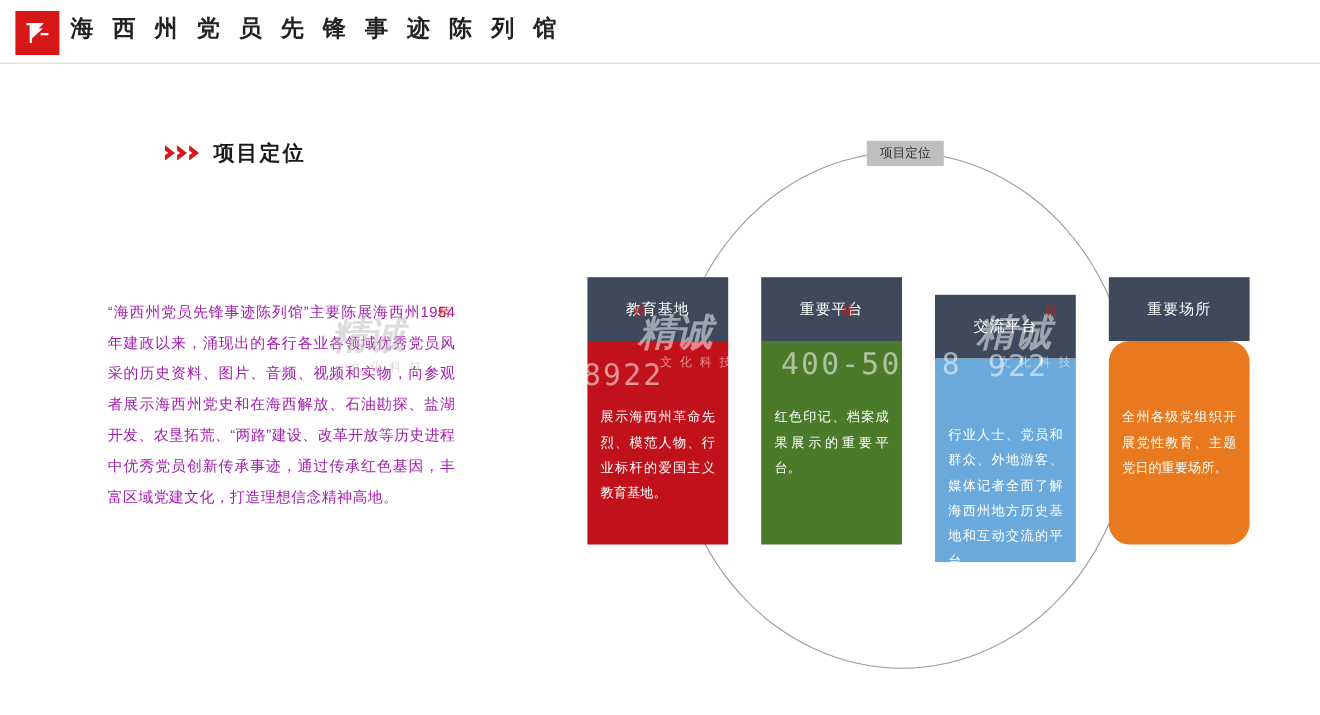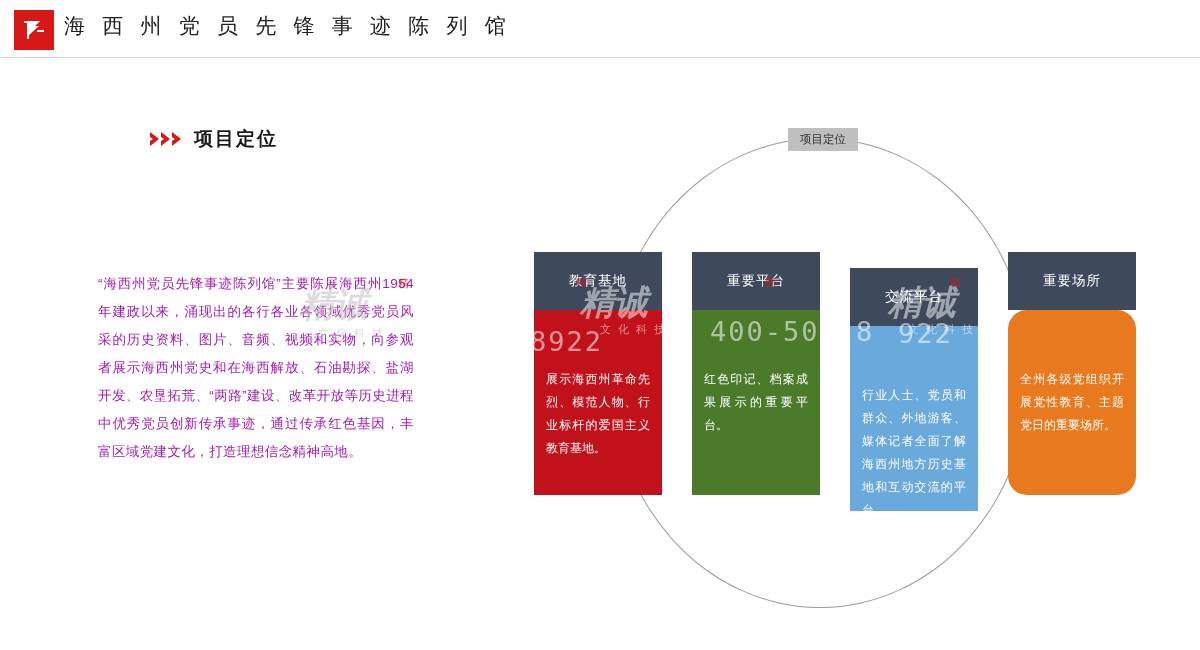--- a/index.html
+++ b/index.html
@@ -33,20 +33,21 @@
   }
   .logo-box svg { display:block; }
   .header-title {
     position: absolute;
     left: 64px; top: 12px;
     font-size: 21px;
     color: #222222;
     letter-spacing: 6px;
     font-family: "Liberation Serif", serif;
     white-space: nowrap;
+    font-weight: bold;
   }
   .header-rule {
     position: absolute;
     left: 0; top: 57px;
     width: 1200px;
     height: 1px;
     background: #d8d8d8;
   }
 
   

